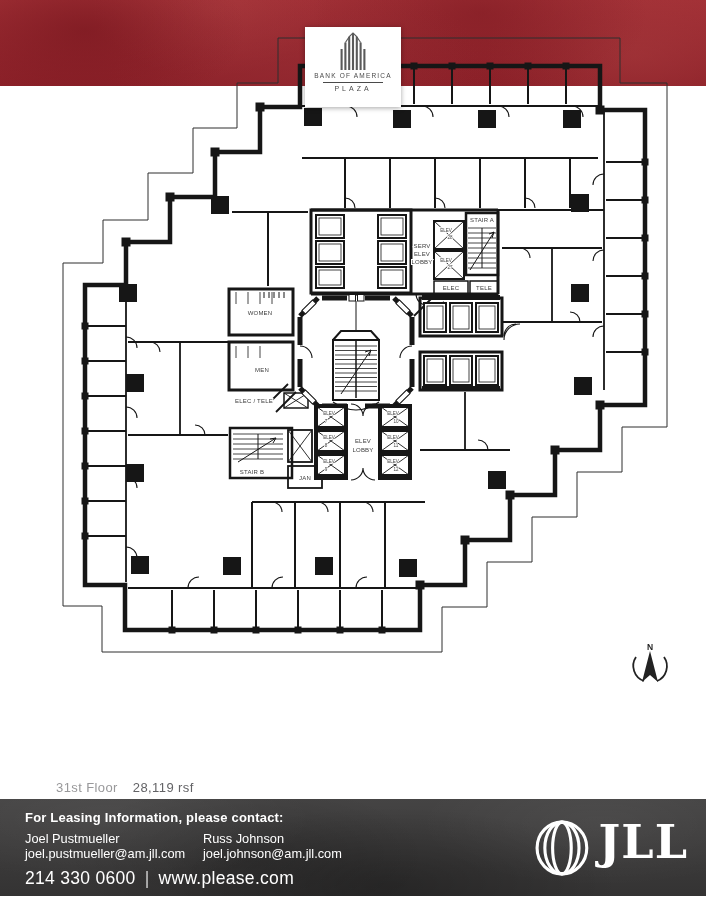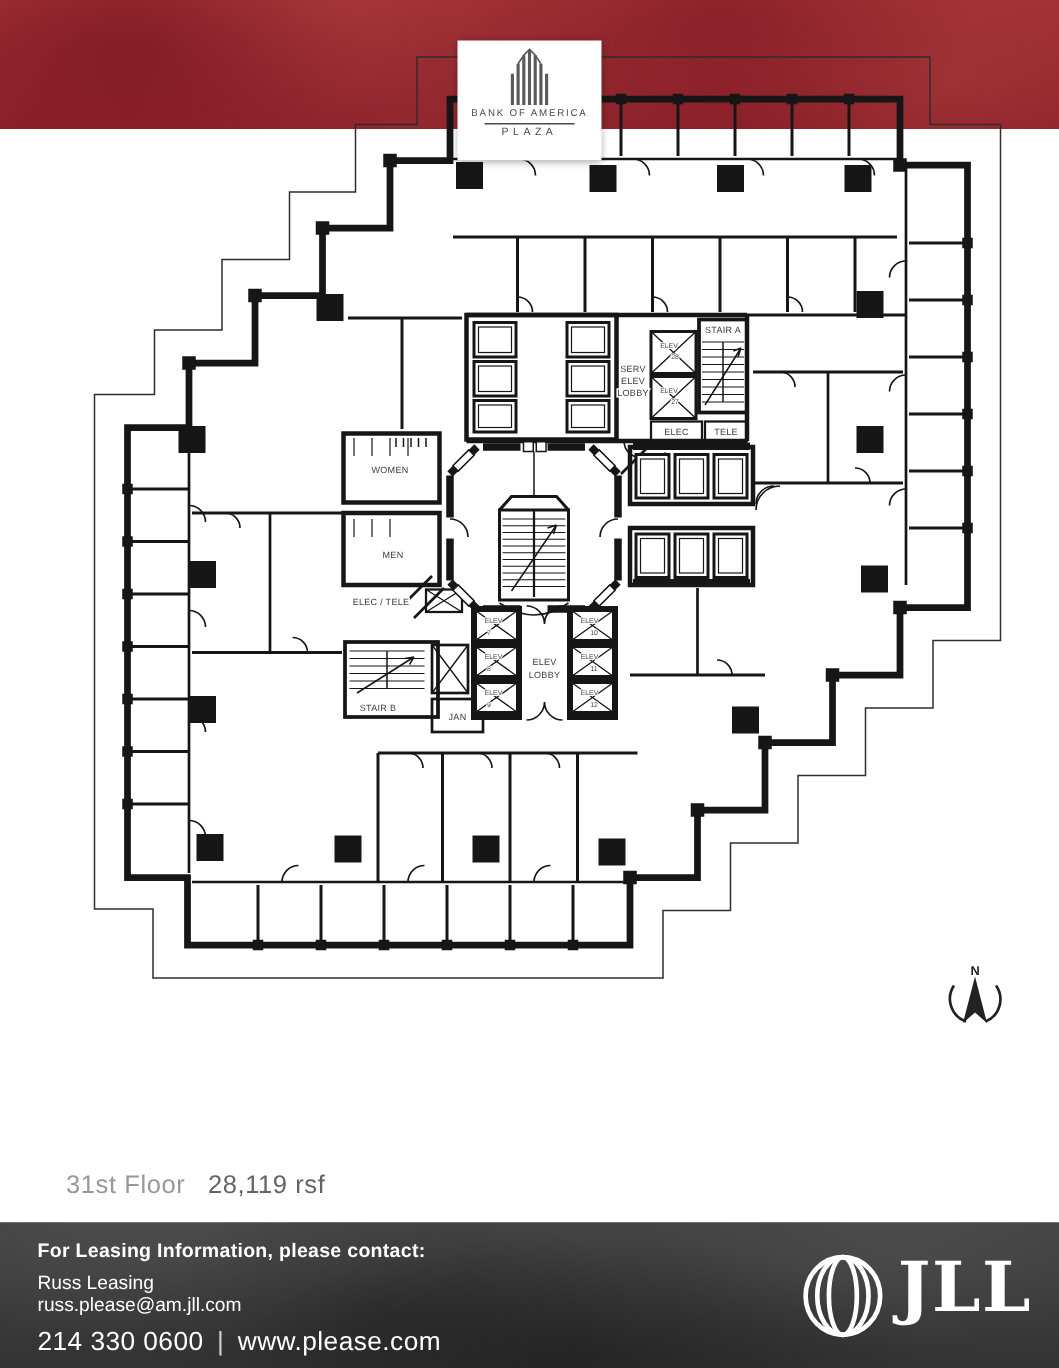--- a/index.html
+++ b/index.html
@@ -39,27 +39,27 @@
   .blk{fill:#161616;stroke:none;}
   .cell{fill:#fff;stroke:#161616;stroke-width:2;}
   .cellin{fill:none;stroke:#161616;stroke-width:.8;}
   .xl{stroke:#161616;stroke-width:.9;fill:none;}
   .arc{fill:none;stroke:#161616;stroke-width:1.1;}
   .lbl{fill:#3c3c3c;font-size:6px;text-anchor:middle;letter-spacing:.2px;
        paint-order:stroke;stroke:#ffffff;stroke-width:2px;font-family:"Liberation Sans",sans-serif;}
   .tiny{fill:#444;font-size:4.6px;text-anchor:middle;paint-order:stroke;stroke:#fff;stroke-width:1.4px;}
   .leaf{fill:#fff;stroke:#161616;stroke-width:1;}
 
-  .floor-caption{position:absolute;left:44px;top:780px;font-size:17px;letter-spacing:.4px;}
+  .floor-caption{position:absolute;left:56px;top:780px;font-size:13px;letter-spacing:.4px;}
   .floor-name{color:#98989a;}
   .floor-area{color:#636366;margin-left:15px;}
 
   
   .footer{
-    position:absolute;left:0;bottom:0;width:706px;height:97px;color:#fff;
+    position:absolute;left:0;bottom:16px;width:706px;height:97px;color:#fff;
     background-color:#3c3b3b;
     background-image:
       radial-gradient(ellipse 300px 90px at 15% 20%, rgba(255,255,255,.05), transparent 70%),
       radial-gradient(ellipse 320px 110px at 55% 90%, rgba(0,0,0,.28), transparent 72%),
       radial-gradient(ellipse 260px 90px at 85% 25%, rgba(255,255,255,.05), transparent 70%),
       radial-gradient(ellipse 240px 100px at 35% 60%, rgba(0,0,0,.18), transparent 75%),
       linear-gradient(#454444,#343333);
   }
   .contact-block{position:absolute;left:25px;top:11px;}
   .footer-heading{font-weight:bold;font-size:13px;letter-spacing:.2px;}
@@ -345,22 +345,26 @@
 
   <div class="floor-caption">
     <span class="floor-name">31st Floor</span><span class="floor-area">28,119 rsf</span>
   </div>
 
   <footer class="footer">
     <div class="contact-block">
       <div class="footer-heading">For Leasing Information, please contact:</div>
       <div class="contact-cols">
         <div class="contact">
-          <div class="name">Russ Leasing</div>
-          <div class="email">russ.please@am.jll.com</div>
+          <div class="name">Joel Pustmueller</div>
+          <div class="email">joel.pustmueller@am.jll.com</div>
+        </div>
+        <div class="contact">
+          <div class="name">Russ Johnson</div>
+          <div class="email">joel.johnson@am.jll.com</div>
         </div>
       </div>
       <div class="phone-row">
         <span>214 330 0600</span><span class="phone-sep">|</span><span>www.please.com</span>
       </div>
     </div>
     <div class="jll-logo">
       <svg width="58" height="58" viewBox="0 0 56 56">
         <ellipse cx="26" cy="28" rx="24" ry="25" stroke="#fff" stroke-width="3" fill="none"></ellipse>
         <ellipse cx="26" cy="28" rx="16.5" ry="25" stroke="#fff" stroke-width="3" fill="none"></ellipse>

